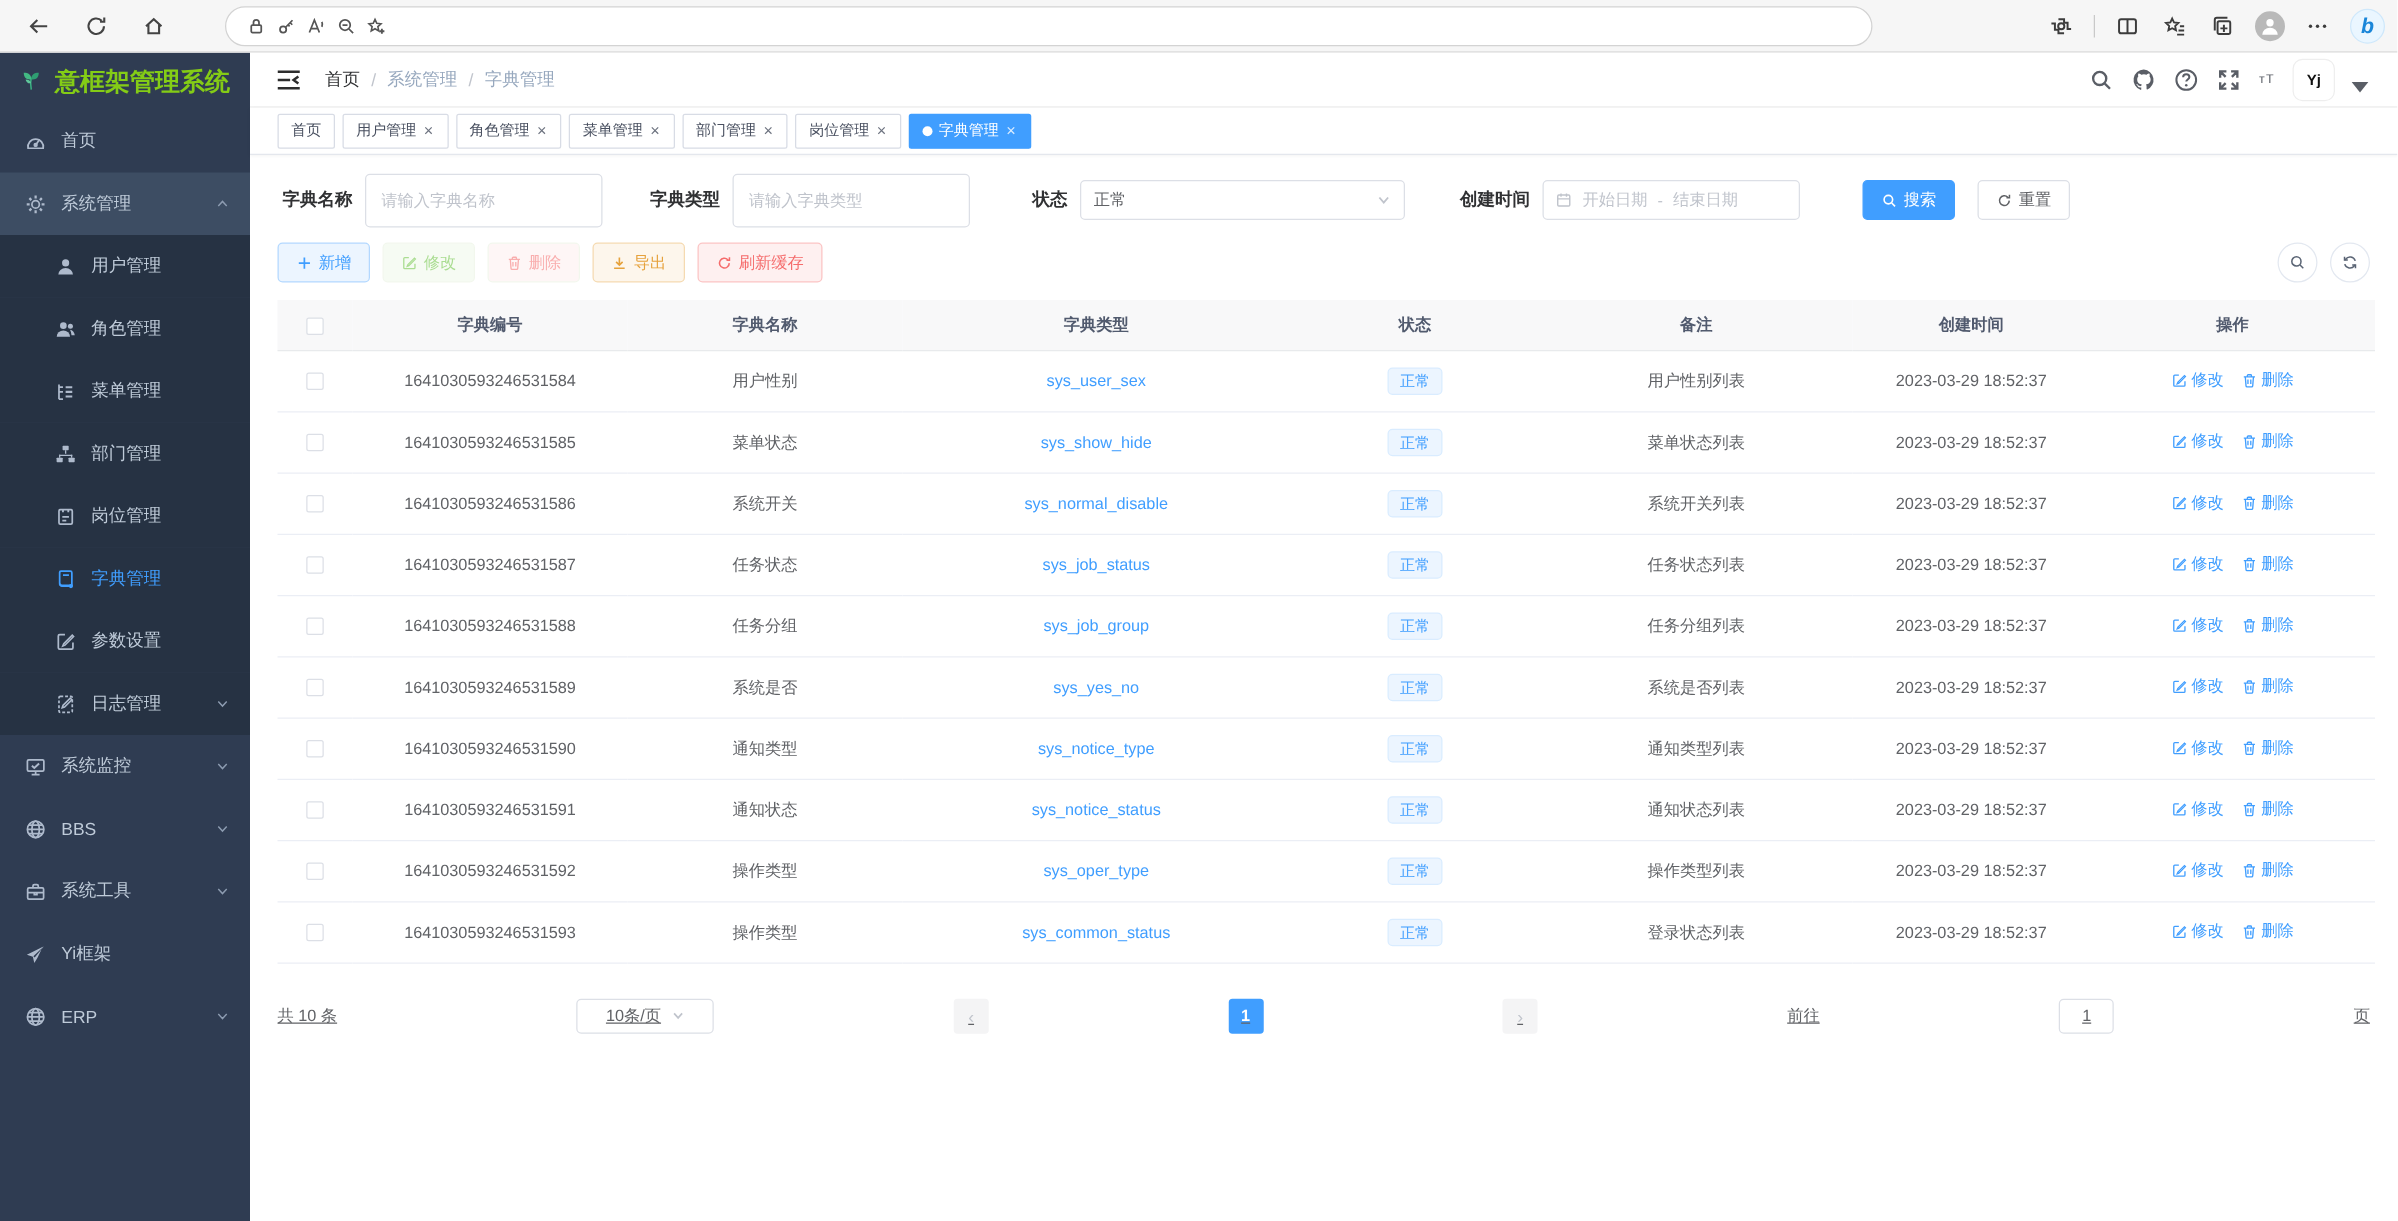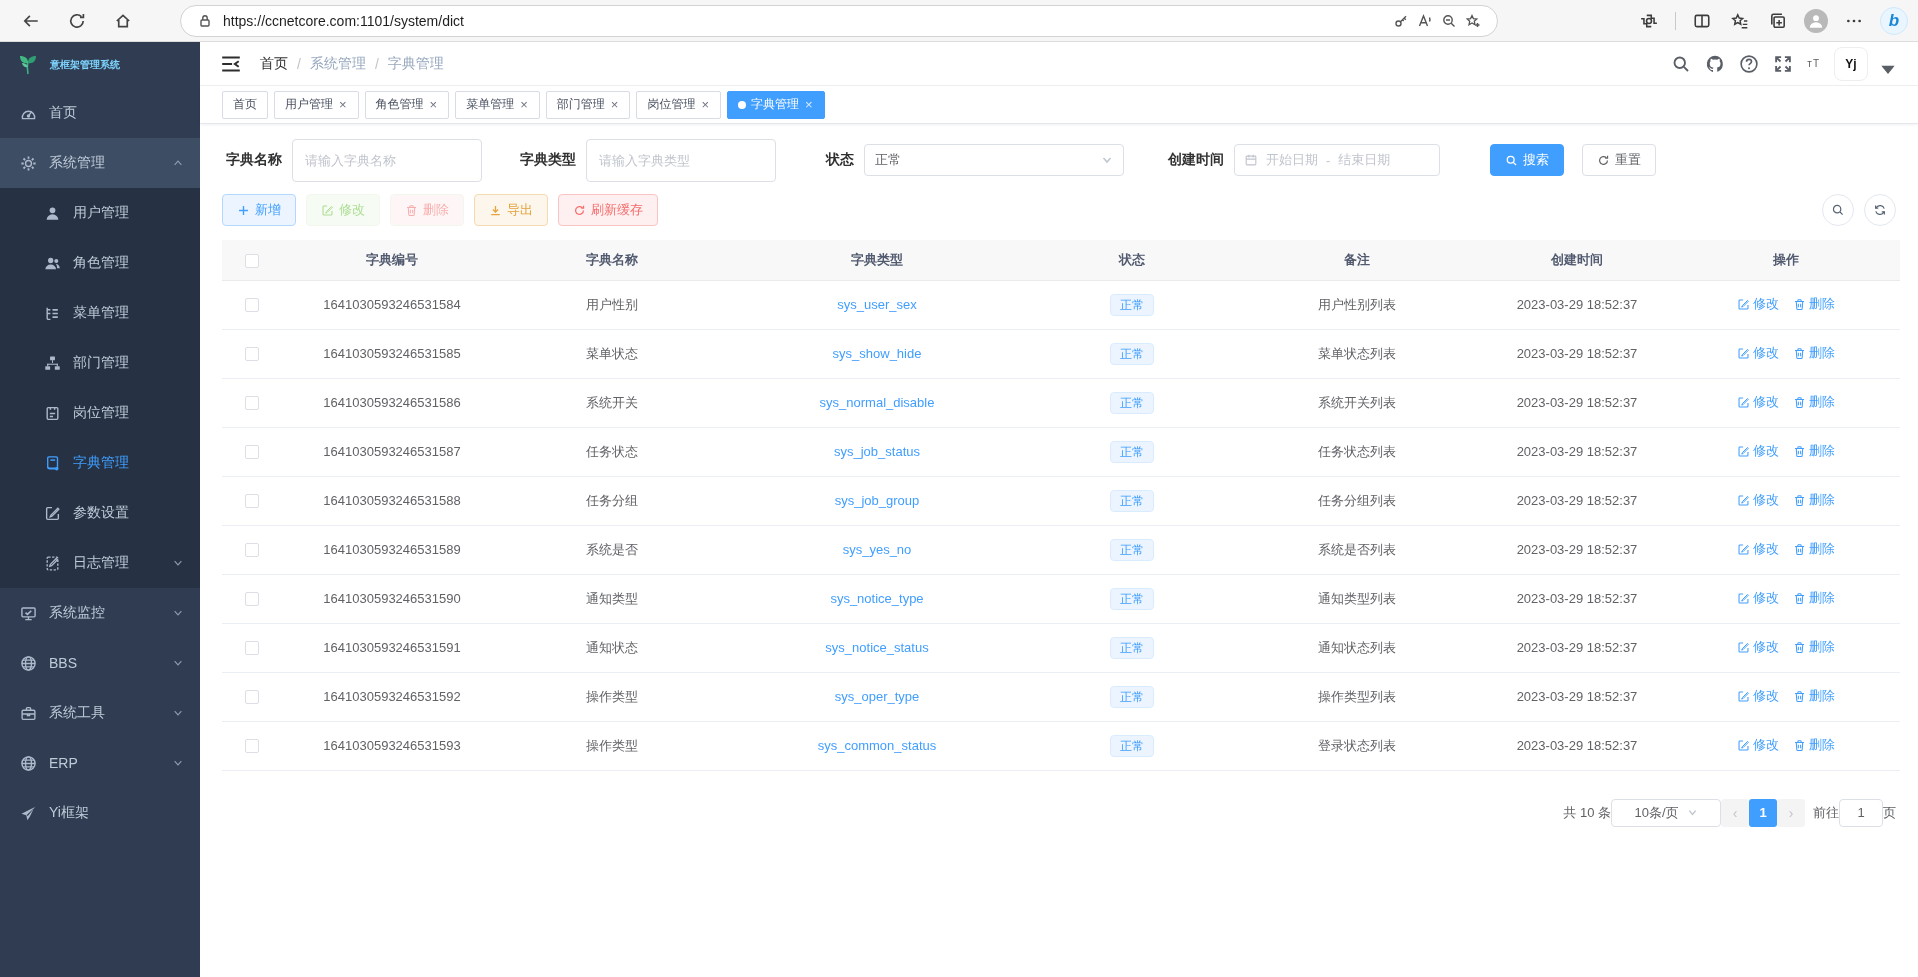--- a/index.html
+++ b/index.html
@@ -20,21 +20,21 @@
   .chrome-sep { width:1px; height:18px; background:#c9c9c9; }
   .avatar-circle { width:24px; height:24px; border-radius:50%; background:#b9b9b9; color:#fff; padding:4px; }
   .bing-badge { width:28px; height:28px; border-radius:50%; background:#eaf6ff; border:1px solid #cfe8fb;
     color:#1a86d9; font-weight:bold; font-size:17px; font-style:italic; display:flex; align-items:center; justify-content:center; }
 
   
   .app { display:flex; width:1918px; height:935px; }
   .sidebar { width:200px; background:#2f3c52; flex:0 0 auto; color:#bfcbd9; }
   .logo-row { height:46px; display:flex; align-items:center; gap:10px; padding:0 16px; }
   .logo-row .icon { width:24px; height:24px; color:#3ab383; }
-  .logo-title { color:#7dd3fc; font-size:10px; font-weight:bold; white-space:nowrap;text-align:center; }
+  .logo-title { color:#84cc16; font-size:20px; font-weight:bold; white-space:nowrap;text-align:center; }
   .menu { font-size:14px; }
   .menu-item { height:50px; display:flex; align-items:center; gap:12px; padding:0 20px; cursor:pointer; position:relative; }
   .menu-item .icon { width:17px; height:17px; color:#aebacc; flex:0 0 auto; }
   .menu-item .mi-arrow { position:absolute; right:16px; width:12px; height:12px; color:#8d9cb1; }
   .menu-item.sub { padding-left:44px; background:#263243; }
   .menu-item.parent-open { background:#3d4d63; }
   .menu-item.active { color:#409eff; }
   .menu-item.active .icon { color:#409eff; }
 
   .main { flex:1; display:flex; flex-direction:column; background:#fff; min-width:0; }
@@ -101,21 +101,21 @@
     overflow:hidden; }
   .checkbox { width:14px; height:14px; border:1px solid #dcdfe6; border-radius:2px; background:#fff; display:inline-block;
     vertical-align:middle; cursor:pointer; }
   a.type-link { color:#409eff; text-decoration:none; cursor:pointer; }
   .badge { display:inline-block; height:22px; line-height:20px; padding:0 9px; font-size:12px; color:#409eff;
     background:#ecf5ff; border:1px solid #d9ecff; border-radius:4px; }
   .op { color:#409eff; text-decoration:none; cursor:pointer; display:inline-flex; align-items:center; gap:3px; margin:0 7px; font-size:13px; }
   .op .icon { width:13px; height:13px; }
 
   
-  .pagination { display:flex; align-items:center; justify-content:flex-end; gap:0; margin-top:28px; font-size:13px; color:#606266; }
+  .pagination { display:flex; align-items:center; justify-content:space-between; gap:0; margin-top:28px; font-size:13px; color:#606266;text-decoration:underline; }
   .pg-size { width:110px; height:28px; border:1px solid #dcdfe6; border-radius:4px; display:flex; align-items:center;
     justify-content:center; gap:8px; cursor:pointer; color:#606266; }
   .pg-size .icon { width:11px; height:11px; color:#c0c4cc; }
   .pg-btn { width:28px; height:28px; border-radius:3px; background:#f4f4f5; color:#c0c4cc; display:flex; align-items:center;
     justify-content:center; font-size:14px; cursor:pointer; }
   .pg-cur { width:28px; height:28px; border-radius:3px; background:#409eff; color:#fff; display:flex; align-items:center;
     justify-content:center; font-weight:bold; }
   .pg-goto-input { width:44px; height:28px; border:1px solid #dcdfe6; border-radius:4px; text-align:center; font-size:13px;
     color:#606266; font-family:inherit; }
 </style>
@@ -139,21 +139,20 @@
         <path d="M2.5 8 8 3l5.5 5M4.2 7v6h7.6V7"></path>
       </svg>
     </span>
   <div class="urlbar">
     <span class="icon">
       <svg viewBox="0 0 16 16" fill="none" stroke="currentColor" stroke-width="1.4">
           <rect x="4" y="7" width="8" height="6" rx="1"></rect>
           <path d="M5.8 7V5a2.2 2.2 0 0 1 4.4 0v2"></path>
         </svg>
       </span>
-    <span class="url-text">https://ccnetcore.com:1101/system/dict</span>
     <span class="icon">
       <svg viewBox="0 0 16 16" fill="none" stroke="currentColor" stroke-width="1.4">
           <circle cx="5.5" cy="10.5" r="2.5"></circle>
           <path d="M7.5 8.8 13 3.2M11 5l1.8 1.8M9.3 6.7l1.4 1.4"></path>
         </svg>
       </span>
     <span class="icon">
       <svg viewBox="0 0 16 16" fill="none" stroke="currentColor" stroke-width="1.4">
           <path d="M2.5 13 6.5 3l4 10M3.8 9.8h5.4"></path>
           <path d="M12.5 4.5a5 5 0 0 1 0 4"></path>
@@ -377,40 +376,40 @@
           </span>
           <span class="mi-label">系统工具</span>
           <span class="mi-arrow icon">
             <svg viewBox="0 0 16 16" fill="none" stroke="currentColor" stroke-width="1.3">
               <path d="M3.5 5.5 8 10.5 12.5 5.5" stroke-width="1.5"></path>
             </svg>
           </span>
         </div>
         <div class="menu-item">
           <span class="icon ">
+            <svg viewBox="0 0 16 16" fill="currentColor">
+              <path d="M14.6 1.6 1.4 8.2l4.5 1.5 1.1 4.7 2.3-3.6 4-8.3zM6.3 9.4l8-7.5-7 8.4z"></path>
+            </svg>
+          </span>
+          <span class="mi-label">Yi框架</span>
+        </div>
+        <div class="menu-item">
+          <span class="icon ">
             <svg viewBox="0 0 16 16" fill="none" stroke="currentColor" stroke-width="1.3">
               <circle cx="8" cy="8" r="6.2"></circle>
               <ellipse cx="8" cy="8" rx="2.8" ry="6.2"></ellipse>
               <path d="M1.8 8h12.4M2.7 4.8h10.6M2.7 11.2h10.6"></path>
             </svg>
           </span>
           <span class="mi-label">ERP</span>
           <span class="mi-arrow icon">
             <svg viewBox="0 0 16 16" fill="none" stroke="currentColor" stroke-width="1.3">
               <path d="M3.5 5.5 8 10.5 12.5 5.5" stroke-width="1.5"></path>
             </svg>
           </span>
-        </div>
-        <div class="menu-item">
-          <span class="icon ">
-            <svg viewBox="0 0 16 16" fill="currentColor">
-              <path d="M14.6 1.6 1.4 8.2l4.5 1.5 1.1 4.7 2.3-3.6 4-8.3zM6.3 9.4l8-7.5-7 8.4z"></path>
-            </svg>
-          </span>
-          <span class="mi-label">Yi框架</span>
         </div>
       </nav>
   </aside>
 
   <div class="main">
     <header class="app-header">
       <span class="hamburger icon">
         <svg viewBox="0 0 20 20" fill="none" stroke="currentColor" stroke-width="1.8">
             <path d="M2 4h16M2 10h9M2 16h16M17 7.5 13.5 10 17 12.5" fill="none"></path>
           </svg>

